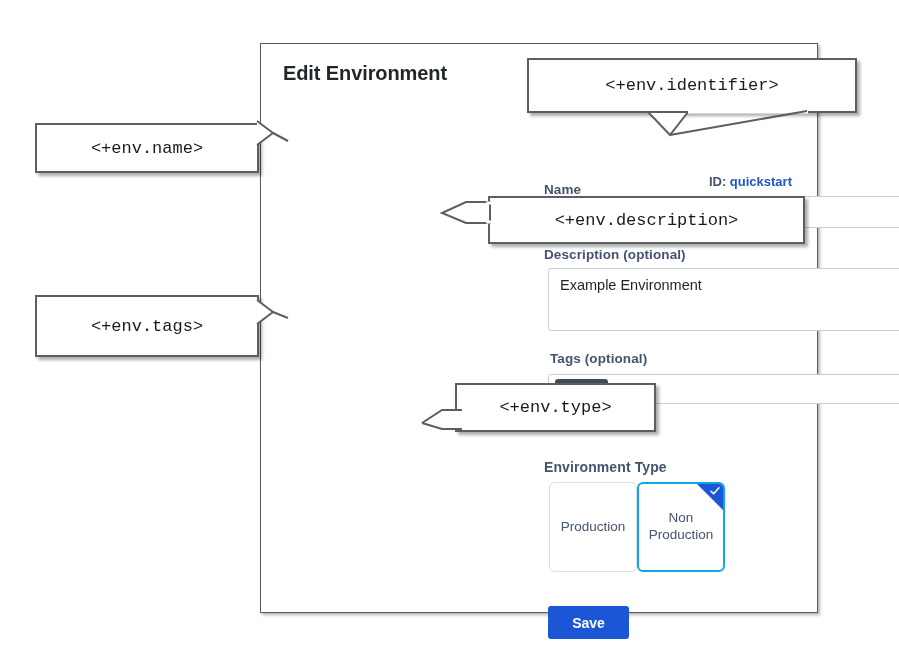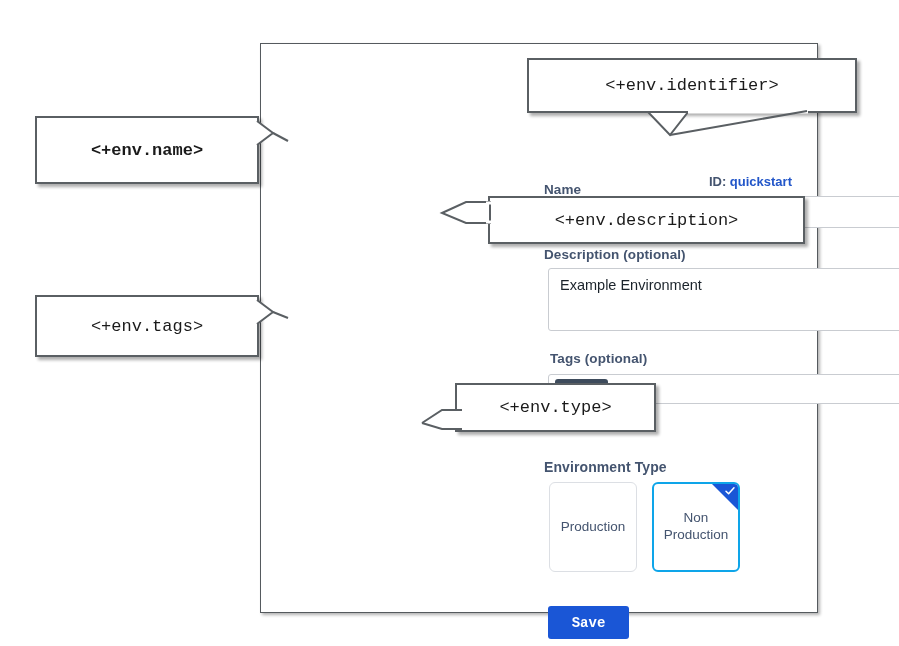--- a/index.html
+++ b/index.html
@@ -138,21 +138,20 @@
   #label-envtype {
     left: 283px;
     top: 415px;
     font-size: 14px;
   }
   #env-cards {
     position: absolute;
     left: 288px;
     top: 438px;
     display: flex;
-    gap: 15px;
   }
   .env-card {
     position: relative;
     width: 88px;
     height: 90px;
     box-sizing: border-box;
     border-radius: 6px;
     display: flex;
     align-items: center;
     justify-content: center;
@@ -192,21 +191,21 @@
   #save-button {
     position: absolute;
     left: 287px;
     top: 562px;
     width: 81px;
     height: 33px;
     background: #1a56d6;
     color: #ffffff;
     border: none;
     border-radius: 3px;
-    font-family: Liberation Mono, monospace;
+    font-family: Liberation Sans, sans-serif;
     font-size: 14px;
     font-weight: 600;
     cursor: pointer;
   }
 
   
   .callout {
     position: absolute;
     background: #ffffff;
     border: 2px solid #5a5f63;
@@ -223,31 +222,32 @@
     text-align: right;
   }
 
   .tail {
     position: absolute;
     z-index: 6;
     overflow: visible;
   }
 
   
-  #callout-name      { left: 35px;  top: 116px; width: 224px; height: 68px; font-weight: bold; }
+  #callout-name      { left: 35px;  top: 123px; width: 224px; height: 50px; }
   #callout-tags      { left: 35px;  top: 295px; width: 224px; height: 62px; }
   #callout-identifier{ left: 527px; top: 58px;  width: 330px; height: 55px; }
   #callout-description{ left: 488px; top: 196px; width: 317px; height: 48px; }
   #callout-type      { left: 455px; top: 383px; width: 201px; height: 49px; }
 </style>
 </head>
 <body>
 
 <div id="form-panel">
 
+  <div id="panel-title">Edit Environment</div>
 
   <div class="field-label" id="label-name">Name</div>
 
   <div id="id-row">
     <span>ID:</span>
     <span id="id-value">quickstart</span>
   </div>
 
   <input class="text-input" id="input-name" type="text" value="quickstart" style="">
 

